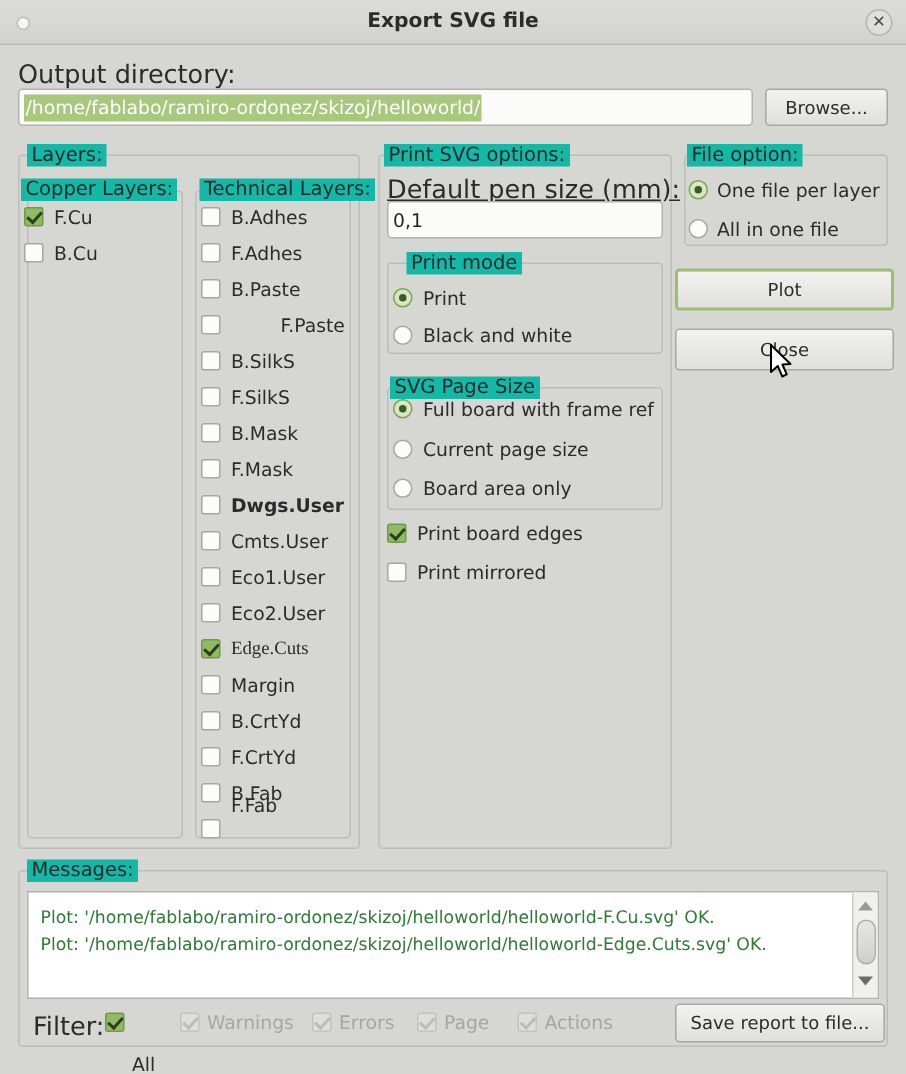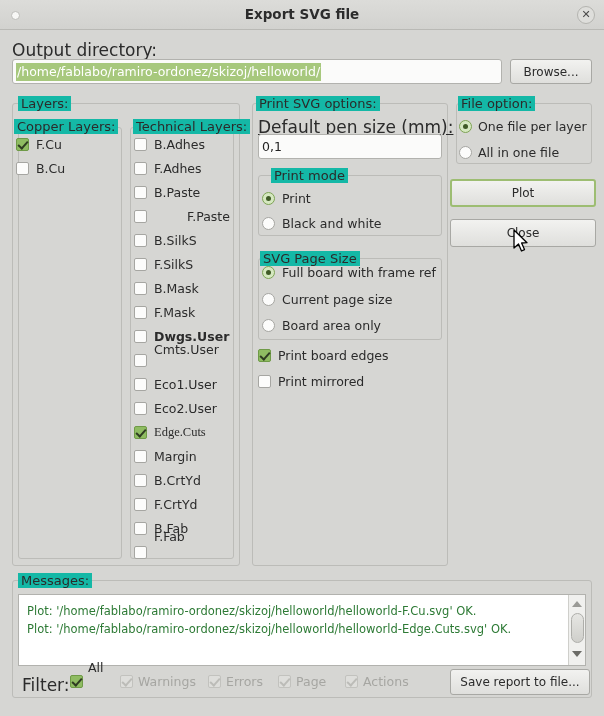--- a/index.html
+++ b/index.html
@@ -295,21 +295,21 @@
 <div class="cb" style="left:134px; top:282px;"></div>
 <div class="opt-label" style="left:154px; top:281px;">B.Mask</div>
 
 <div class="cb" style="left:134px; top:306px;"></div>
 <div class="opt-label" style="left:154px; top:305px;">F.Mask</div>
 
 <div class="cb" style="left:134px; top:330px;"></div>
 <div class="opt-label" style="left:154px; top:329px;font-weight:bold;">Dwgs.User</div>
 
 <div class="cb" style="left:134px; top:354px;"></div>
-<div class="opt-label" style="left:154px; top:342px;">Cmts.User</div>
+<div class="opt-label" style="left:154px; top:353px;">Cmts.User</div>
 
 <div class="cb" style="left:134px; top:378px;"></div>
 <div class="opt-label" style="left:154px; top:377px;">Eco1.User</div>
 
 <div class="cb" style="left:134px; top:402px;"></div>
 <div class="opt-label" style="left:154px; top:401px;">Eco2.User</div>
 
 <div class="cb checked" style="left:134px; top:426px;"></div>
 <div class="opt-label" style="left:154px; top:425px;font-family:Liberation Serif, serif;">Edge.Cuts</div>
 
@@ -388,21 +388,21 @@
 </div>
 <div class="scrollbar" style="left:568px; top:595px; width:17px; height:70px;">
   <div class="sb-arrow sb-up" style="top:6px;"></div>
   <div class="sb-thumb" style="top:18px; height:30px;"></div>
   <div class="sb-arrow sb-down" style="top:56px;"></div>
 </div>
 
 <div class="lbl" style="left:22px; top:675px;">Filter:</div>
 
 <div class="cb checked" style="left:70px; top:675px;"></div>
-<div class="opt-label" style="left:88px; top:660px;">All</div>
+<div class="opt-label" style="left:88px; top:702px;">All</div>
 
 <div class="cb disabled" style="left:120px; top:675px;"></div>
 <div class="opt-label disabled" style="left:138px; top:674px;">Warnings</div>
 
 <div class="cb disabled" style="left:208px; top:675px;"></div>
 <div class="opt-label disabled" style="left:226px; top:674px;">Errors</div>
 
 <div class="cb disabled" style="left:278px; top:675px;"></div>
 <div class="opt-label disabled" style="left:296px; top:674px;">Page</div>
 

